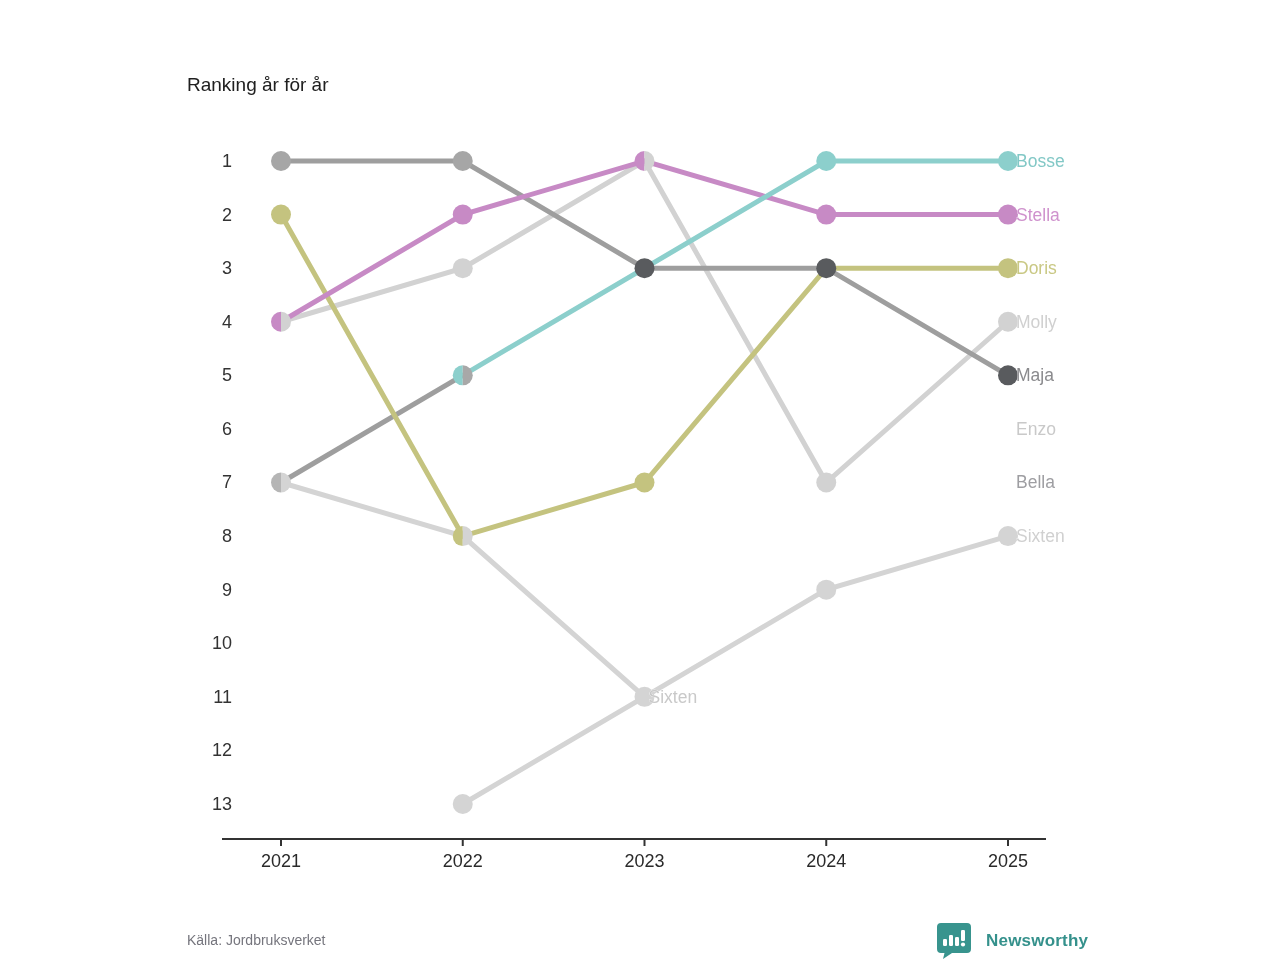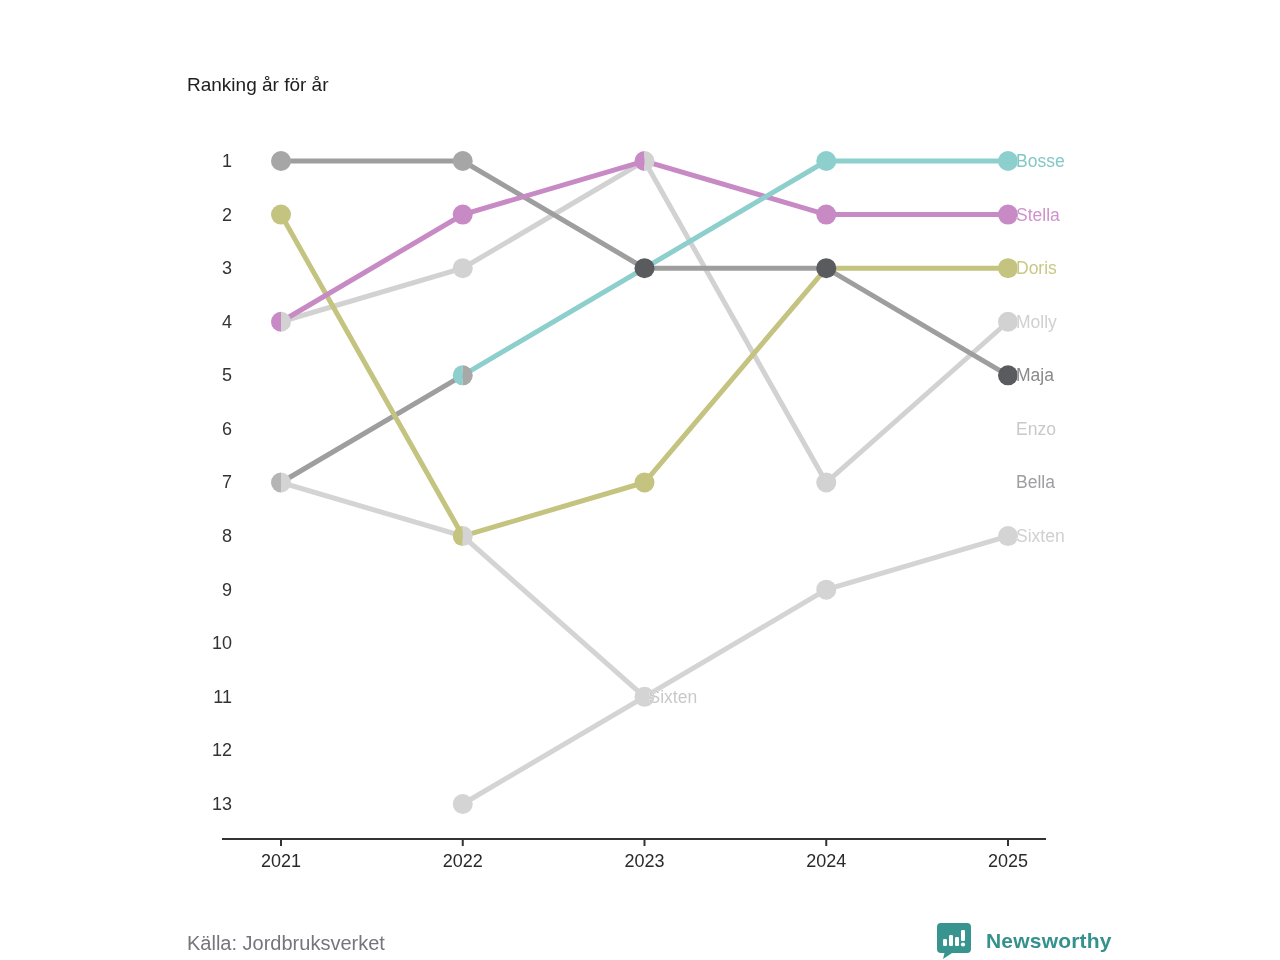--- a/index.html
+++ b/index.html
@@ -11,28 +11,28 @@
     position:absolute;left:186px;top:8px;margin:0;
     font-size:29px;font-weight:700;color:#181818;letter-spacing:.2px;
   }
   .chart-subtitle{
     position:absolute;left:187px;top:74px;
     font-size:19px;font-weight:400;color:#202020;
   }
   #plot{position:absolute;left:0;top:0;}
   .source-note{
     position:absolute;left:187px;top:932px;
-    font-size:20px;color:#75757d;
+    font-size:14px;color:#75757d;
   }
   .brand{
     position:absolute;left:936px;top:922px;height:38px;
     display:flex;align-items:center;gap:14px;
   }
   .brand-name{
-    font-size:21px;font-weight:700;color:#35918c;letter-spacing:.2px;
+    font-size:17px;font-weight:700;color:#35918c;letter-spacing:.2px;
   }
 </style>
 </head>
 <body>
 
 <div class="canvas">
   <div class="chart-subtitle">Ranking år för år</div>
 
   <svg id="plot" width="1280" height="920" viewBox="0 0 1280 920">
       <line x1="222" y1="839" x2="1046" y2="839" stroke="#333333" stroke-width="2"></line>

